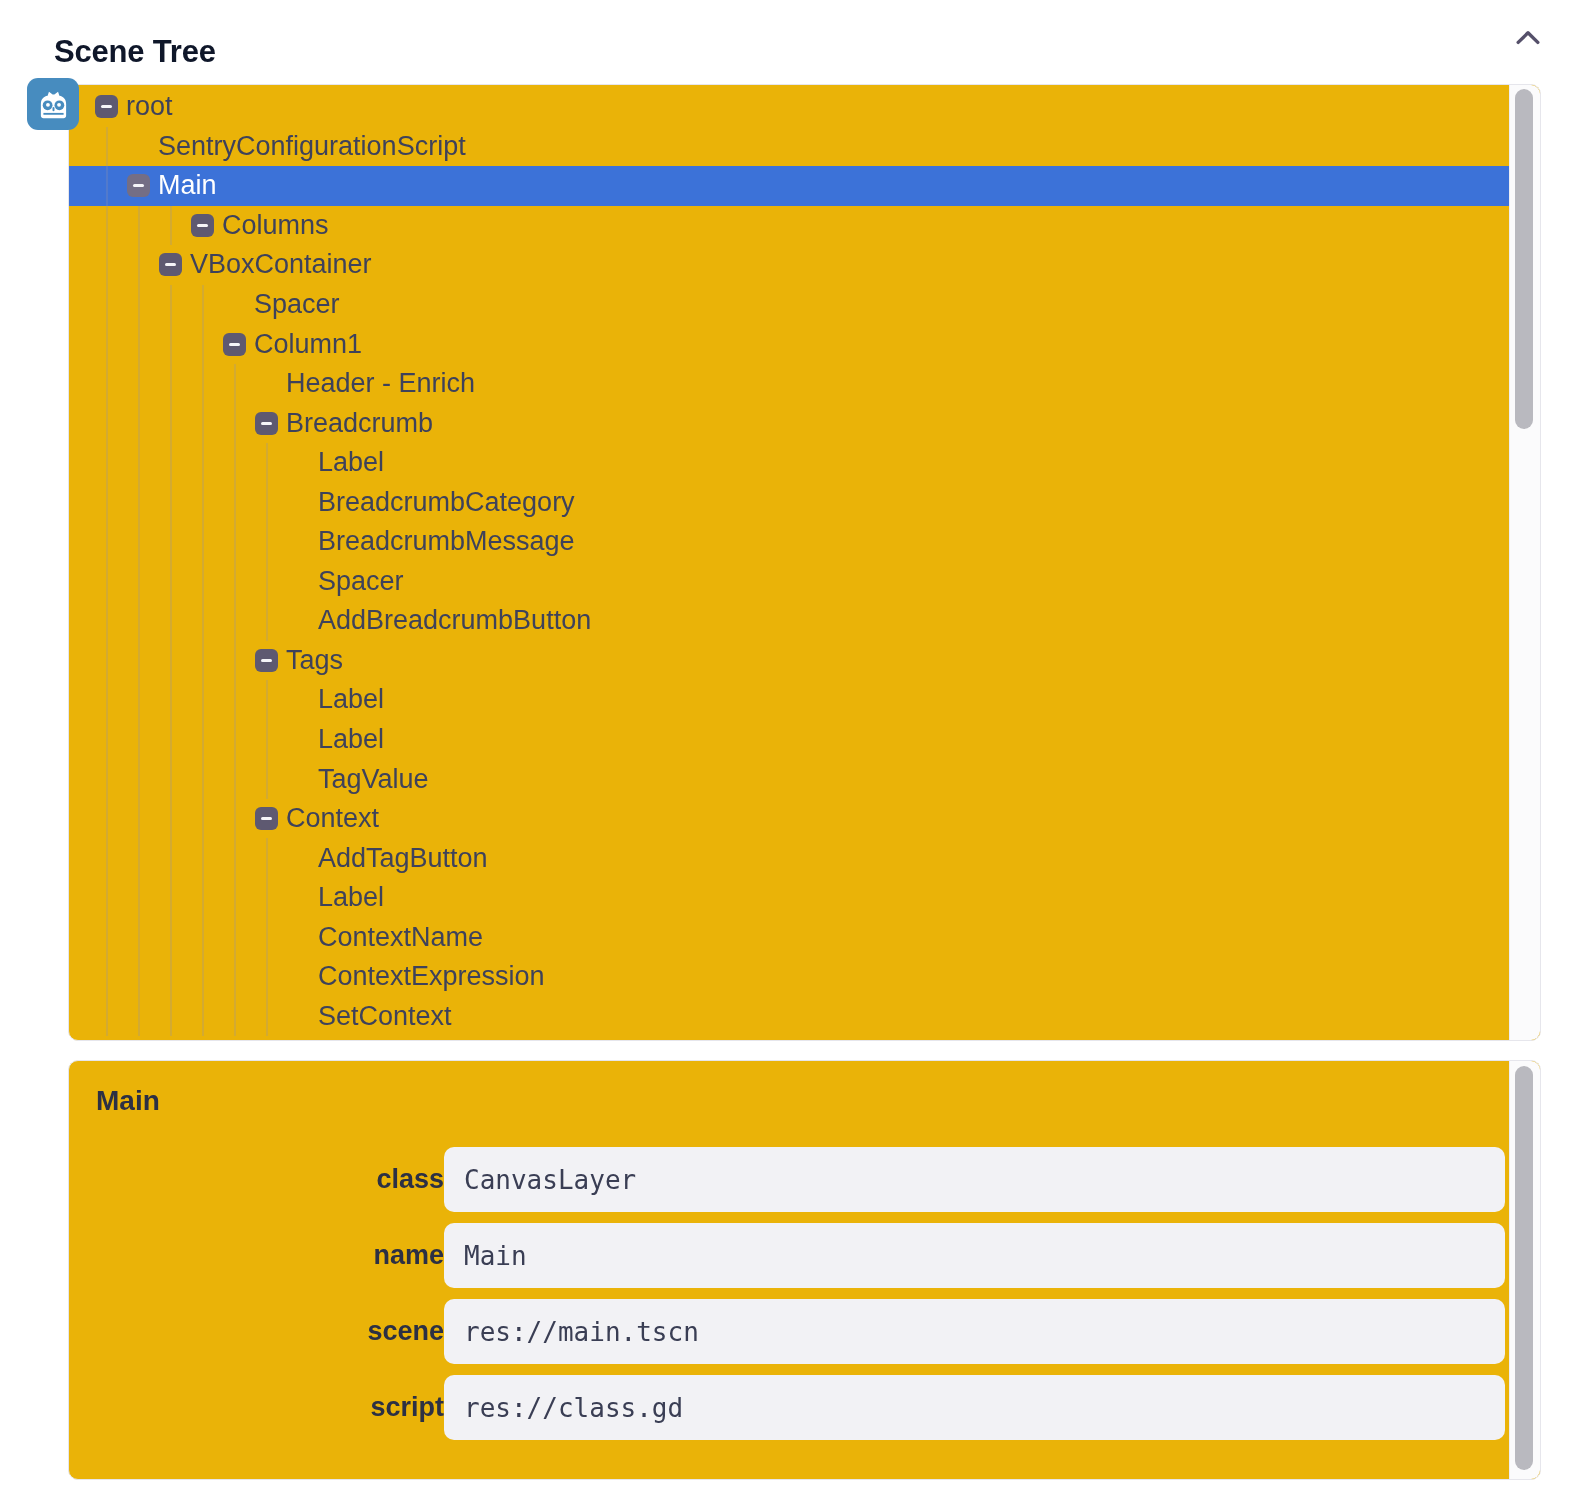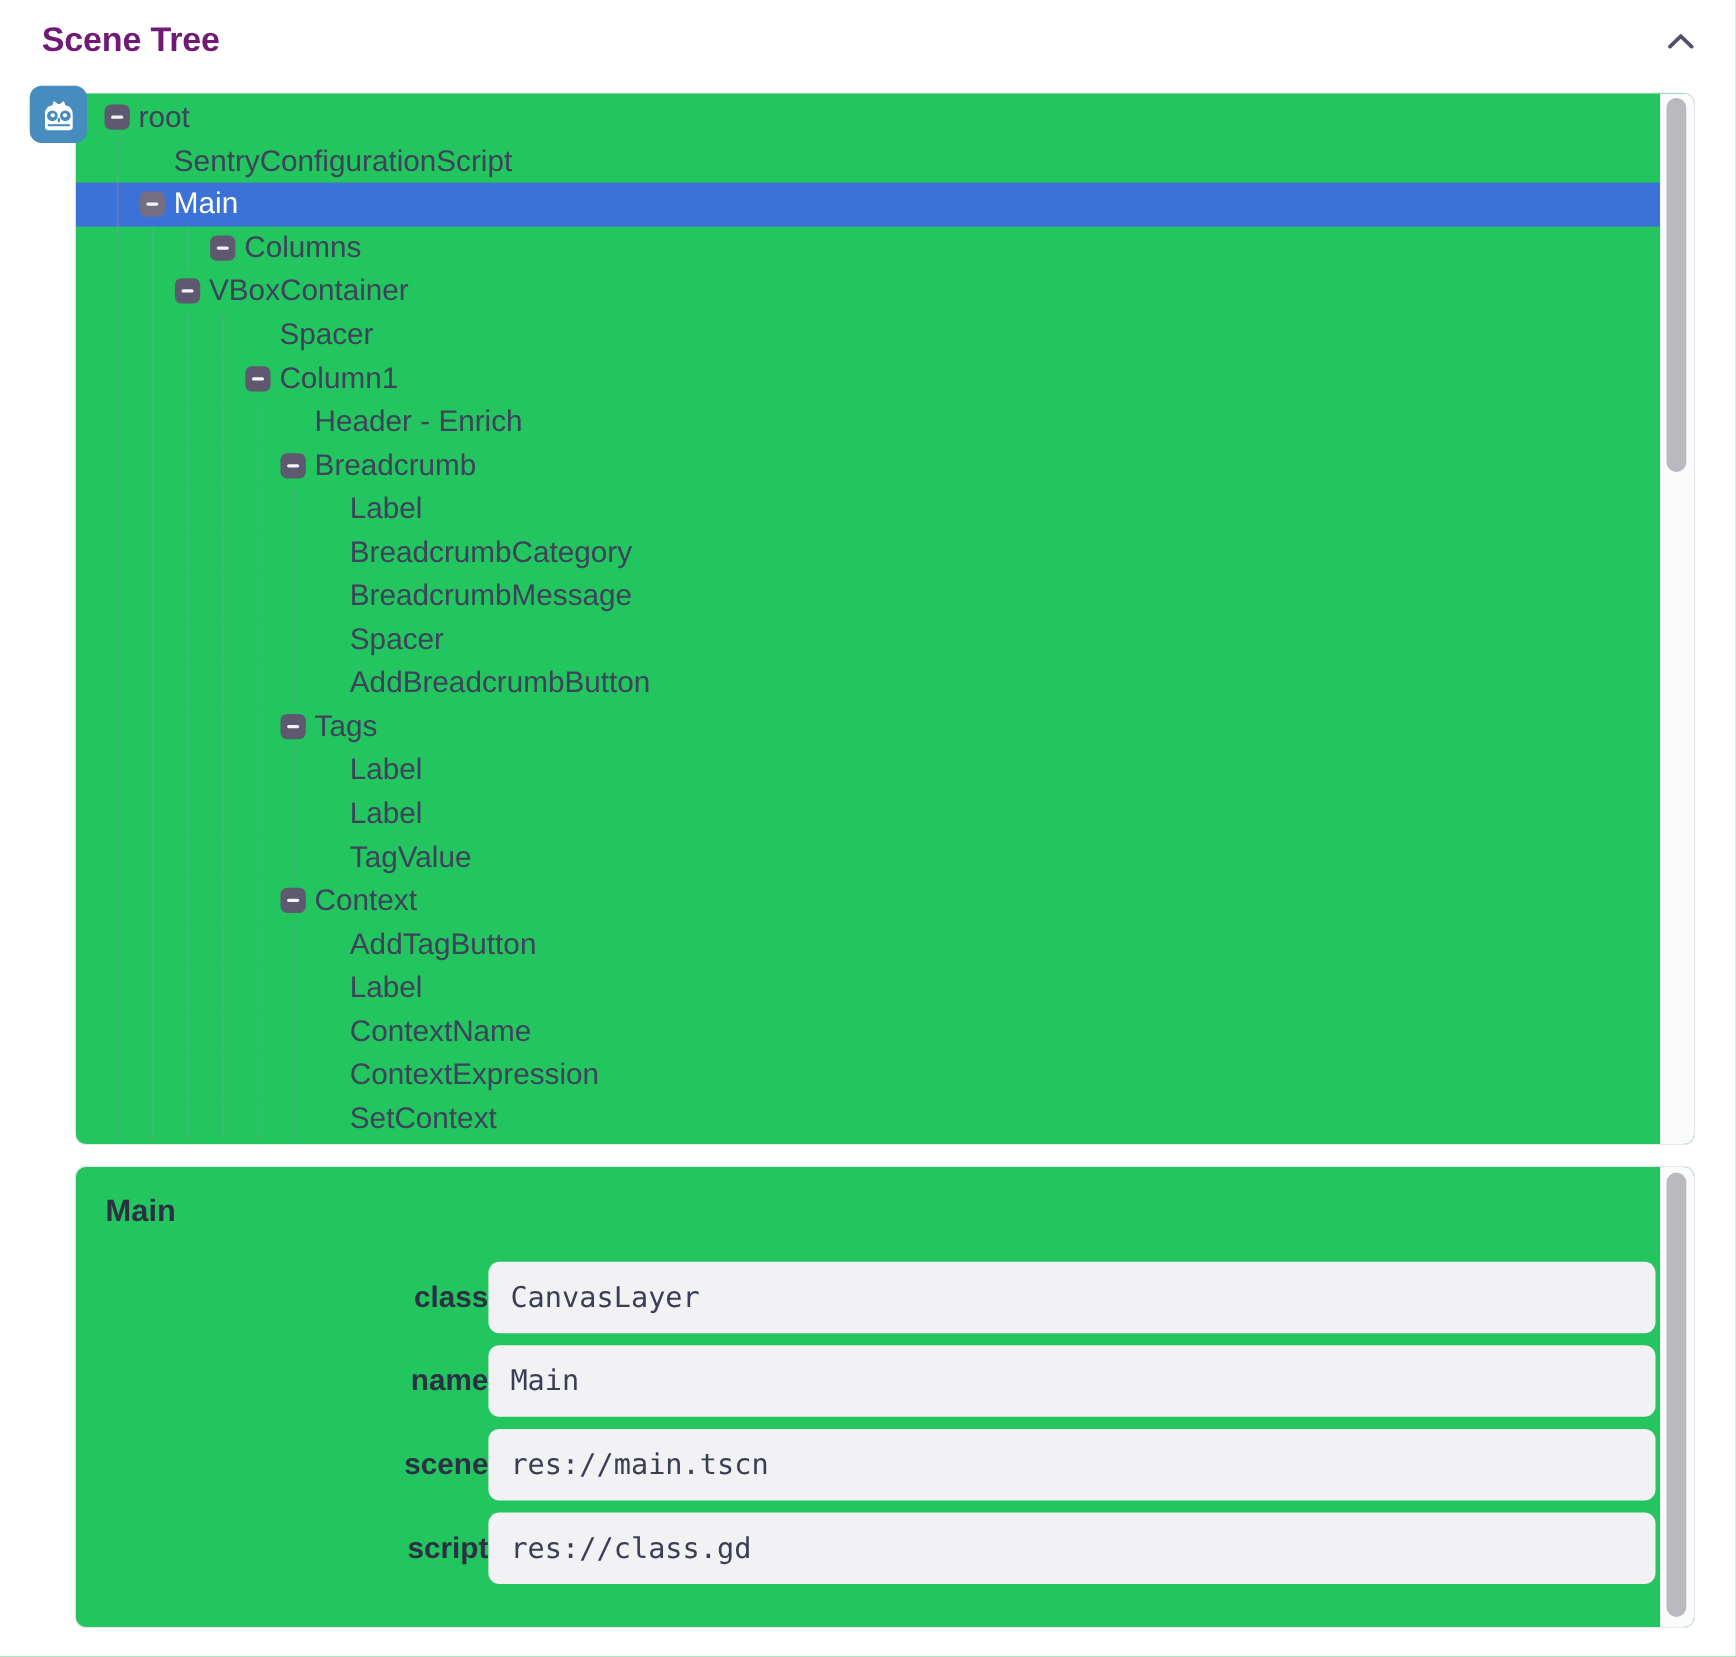--- a/index.html
+++ b/index.html
@@ -2,36 +2,36 @@
 <html><head>
 <meta charset="utf-8">
 <style>
   html,body{margin:0;padding:0;}
   body{
     width:1578px;height:1506px;position:relative;background:#ffffff;
     font-family:"Liberation Sans", sans-serif;overflow:hidden;
   }
   
   .section-header-title{
-    position:absolute;left:38px;top:18px;margin:0;
-    font-size:31px;font-weight:700;color:#701a75;letter-spacing:-0.2px;
+    position:absolute;left:38px;top:18px;margin:16px;
+    font-size:31px;font-weight:700;color:#0f172a;letter-spacing:-0.2px;
   }
   .collapse-btn{
     position:absolute;right:34px;top:26px;background:none;border:none;
     padding:4px;cursor:pointer;line-height:0;
   }
   
   .godot-badge{
     position:absolute;left:27px;top:78px;width:52px;height:52px;
     border-radius:11px;background:#478cbf;z-index:5;
     display:flex;align-items:center;justify-content:center;
   }
   
   .panel{
-    position:absolute;left:68px;width:1473px;background:#22c55e;
+    position:absolute;left:68px;width:1473px;background:#eab308;
     border:1.5px solid #e6e6ec;border-radius:10px;box-sizing:border-box;
     display:flex;overflow:hidden;
   }
   .tree-panel{top:84px;height:957px;}
   .details-panel{top:1060px;height:420px;}
   
   .vscroll{
     width:30px;flex:none;background:#fbfbfc;border-left:1.5px solid #ededf1;
     position:relative;border-radius:0 8px 8px 0;
   }

